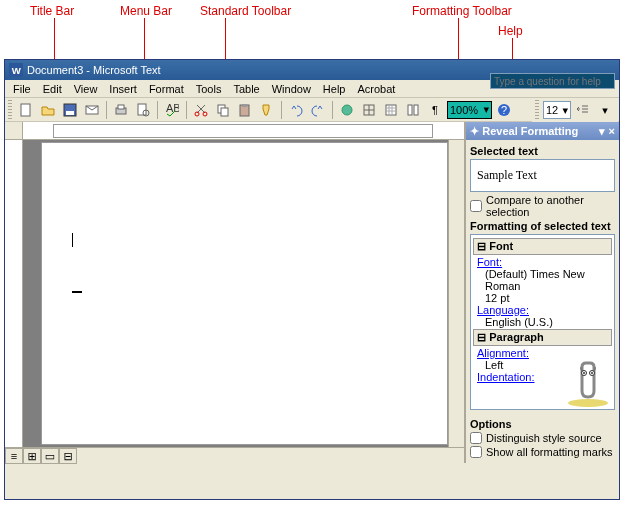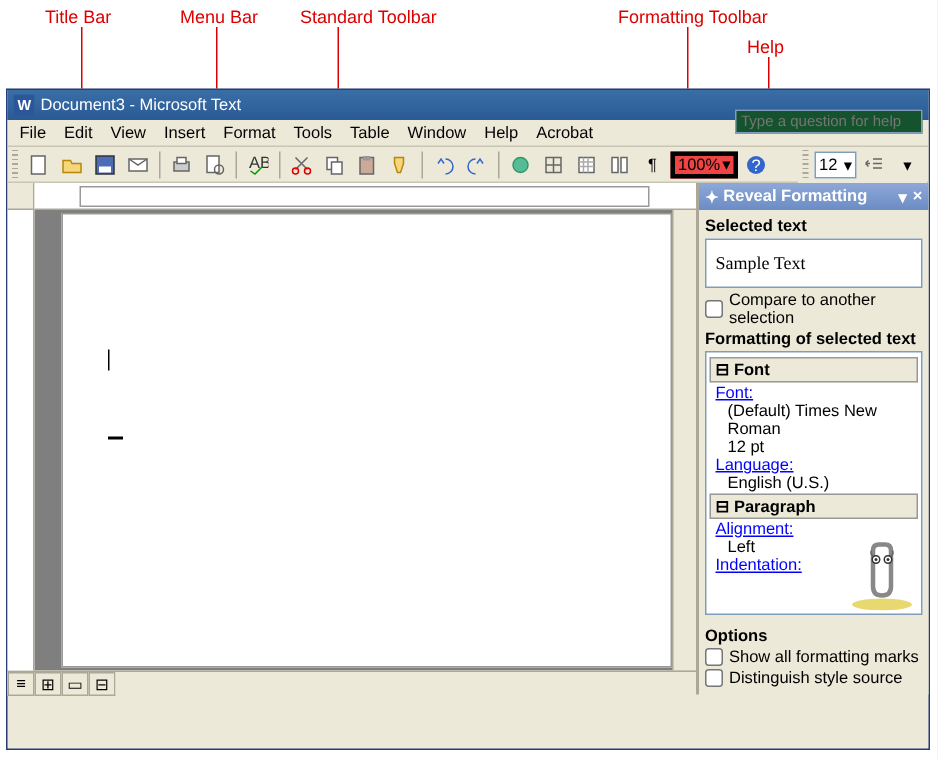--- a/index.html
+++ b/index.html
@@ -3,26 +3,26 @@
 <meta charset="utf-8">
 <style>
 *{box-sizing:border-box;margin:0;padding:0;font-family:"Tahoma",sans-serif;font-size:11px}
 body{background:#fff;width:625px;height:506px;position:relative;overflow:hidden}
 .callout{position:absolute;color:#d00;font-size:12px;white-space:nowrap;pointer-events:none}
 .window{position:absolute;top:59px;left:4px;width:616px;height:441px;border:1px solid #293a7a;background:#ece9d8}
 .titlebar{height:20px;background:linear-gradient(#3a6ea5,#2a5a95);color:#fff;display:flex;align-items:center;padding:0 4px;font-size:11px}
 .titlebar .appicon{width:14px;height:14px;margin-right:4px}
 .menubar{height:18px;background:#ece9d8;display:flex;align-items:center;padding:0 2px;border-bottom:1px solid #c9c6b6}
 .menubar span{padding:2px 6px;cursor:default}
-.helpbox{position:absolute;right:4px;top:13px;width:125px;height:16px;border:1px solid #7f9db9;background:#14532d;color:#999;padding:1px 3px;font-size:10px}
+.helpbox{position:absolute;right:4px;top:13px;width:125px;height:16px;border:1px solid #7f9db9;background:#0c4a6e;color:#999;padding:1px 3px;font-size:10px}
 .toolbar{height:24px;background:#ece9d8;display:flex;align-items:center;padding:0 3px;border-bottom:1px solid #c9c6b6;gap:2px}
 .tbtn{width:20px;height:20px;display:flex;align-items:center;justify-content:center;cursor:default}
 .sep{width:1px;height:18px;background:#aca899;margin:0 2px}
 .grip{width:4px;height:20px;background:repeating-linear-gradient(#aca899,#aca899 1px,transparent 1px,transparent 3px);margin-right:2px}
-.zoom{width:45px;height:18px;border:3px solid #000000;background:#ef4444;display:flex;align-items:center;padding:0 2px;font-size:10px}
+.zoom{width:45px;height:18px;border:1px solid #000000;background:#14b8a6;display:flex;align-items:center;padding:0 2px;font-size:10px}
 .fmtbar{position:absolute;right:1px;top:38px;height:24px;display:flex;align-items:center;gap:2px;background:#ece9d8;padding:0 3px}
 .fontsize{width:28px;height:18px;border:1px solid #7f9db9;background:#fff;padding:0 2px;font-size:10px;display:flex;align-items:center}
 .main{position:absolute;top:62px;left:0;right:0;bottom:36px;display:flex}
 .vruler{width:18px;background:#fff;border-right:1px solid #aca899;position:relative}
 .hruler{height:18px;background:#fff;border-bottom:1px solid #aca899;position:relative}
 .docarea{flex:1;display:flex;flex-direction:column}
 .docview{flex:1;display:flex;background:#7f7f7f}
 .page{flex:1;background:#fff;border:1px solid #999;margin:2px 0 2px 18px;position:relative}
 .vscroll{width:16px;background:#ece9d8;border-left:1px solid #aca899}
 .hscrollrow{height:16px;display:flex;background:#ece9d8;border-top:1px solid #aca899}
@@ -297,24 +297,24 @@
             <circle cx="28" cy="14" r="2.5" fill="#fff" stroke="#333"></circle>
             <circle cx="20" cy="14" r="1" fill="#333"></circle>
             <circle cx="28" cy="14" r="1" fill="#333"></circle>
             <path d="M18 12 Q16 10 17 8" stroke="#666" fill="none"></path>
             <path d="M30 12 Q32 10 31 8" stroke="#666" fill="none"></path>
           </svg>
         </div>
         <div class="tplabel" style="margin-top:8px">Options</div>
         <label class="chk">
             <input type="checkbox" style="">
-            <span>Show all formatting marks</span>
+            <span>Distinguish style source</span>
           </label>
         <label class="chk">
             <input type="checkbox" style="">
-            <span>Distinguish style source</span>
+            <span>Show all formatting marks</span>
           </label>
       </div>
     </div>
   </div>
 
 
 </div>
 
 </body></html>

